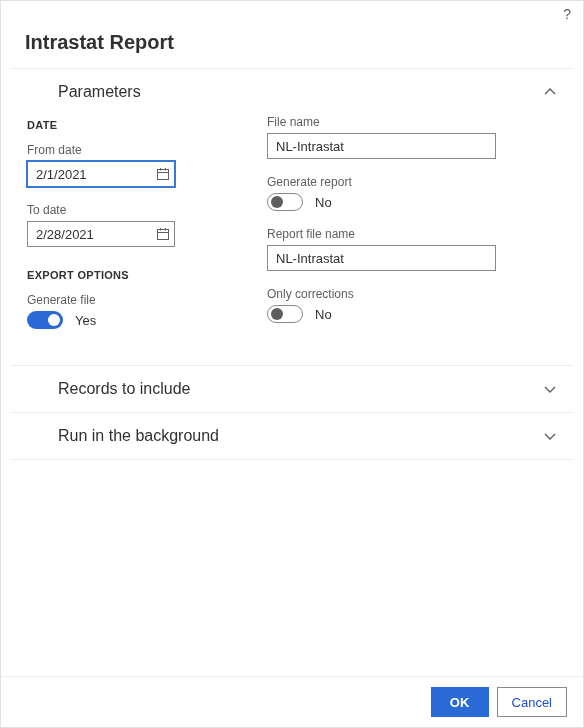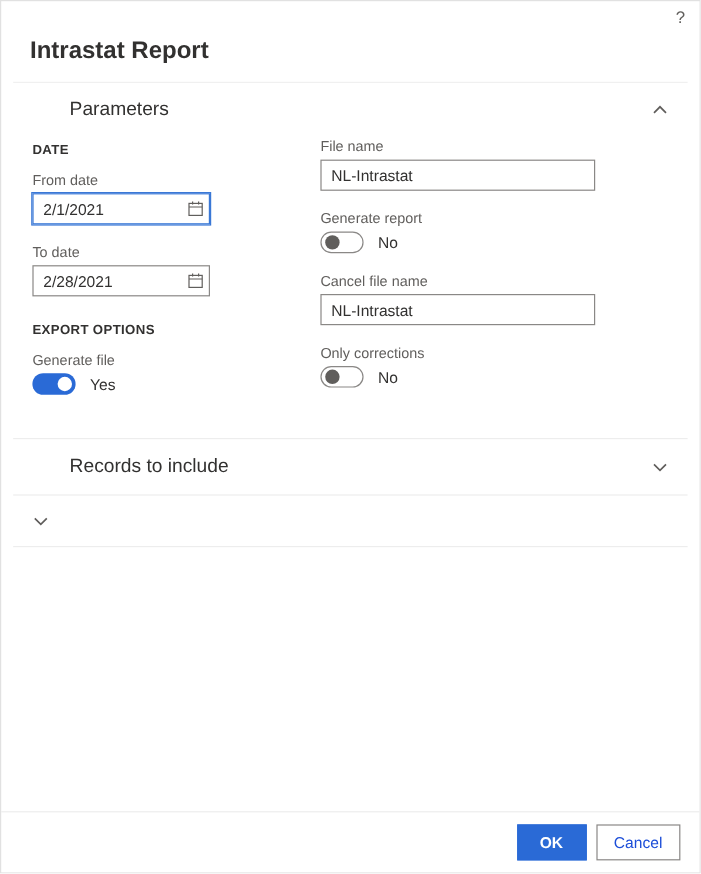--- a/index.html
+++ b/index.html
@@ -246,21 +246,21 @@
             <div class="field-label">Generate report</div>
             <div class="toggle-row">
               <div class="toggle off">
                 <div class="knob"></div>
               </div>
               <span class="toggle-label">No</span>
             </div>
           </div>
 
           <div class="field">
-            <div class="field-label">Cancel file name</div>
+            <div class="field-label">Report file name</div>
             <div class="text-input">
               <input type="text" value="NL-Intrastat" style="">
             </div>
           </div>
 
           <div class="field">
             <div class="field-label">Only corrections</div>
             <div class="toggle-row">
               <div class="toggle off">
                 <div class="knob"></div>
@@ -279,20 +279,21 @@
         <span class="chevron">
           <svg viewBox="0 0 12 12">
               <path d="M1 4 L6 9 L11 4"></path>
             </svg>
         </span>
       </div>
     </div>
 
     <div class="section">
       <div class="section-header">
+        <span class="section-title">Run in the background</span>
         <span class="chevron">
           <svg viewBox="0 0 12 12">
               <path d="M1 4 L6 9 L11 4"></path>
             </svg>
         </span>
       </div>
     </div>
 
   </div>
 

